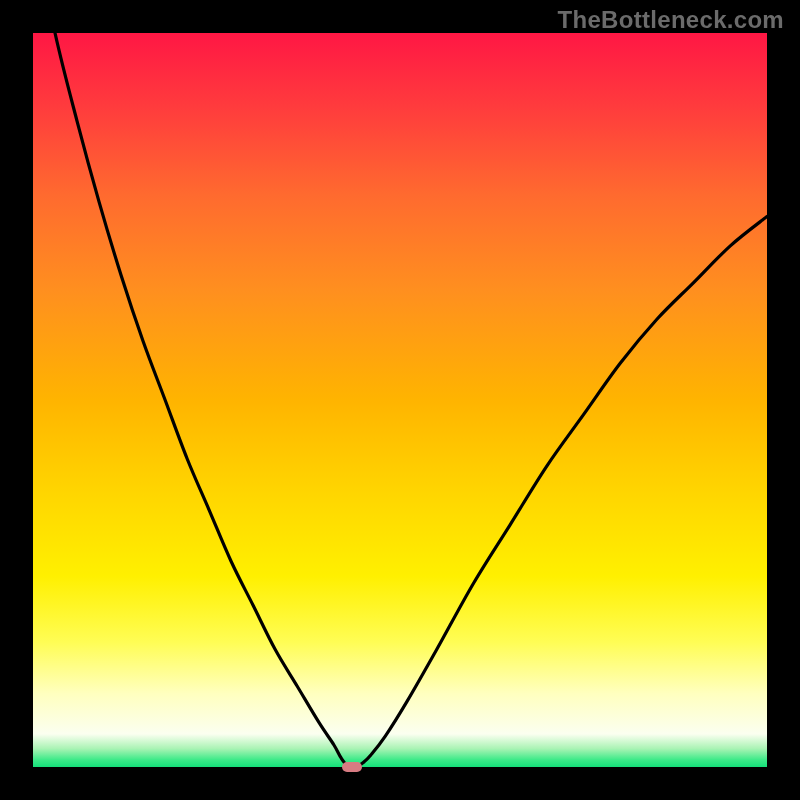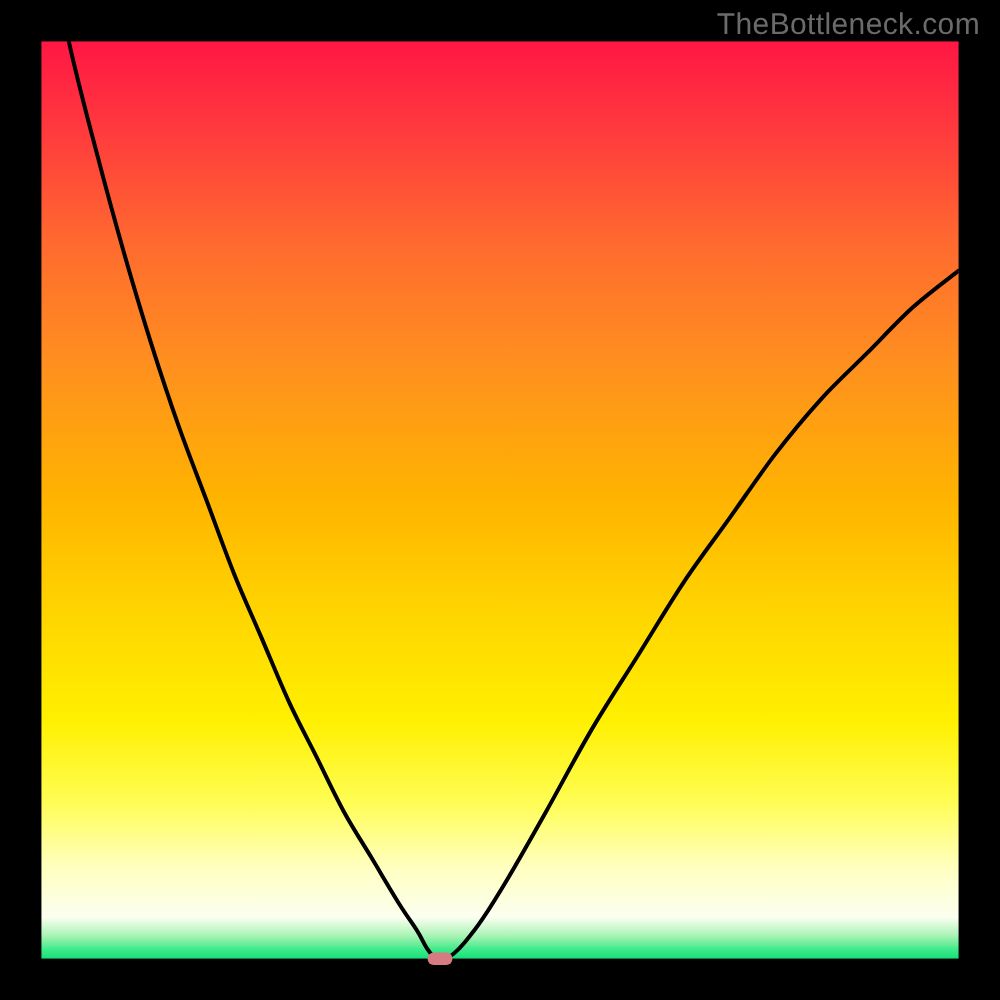--- a/index.html
+++ b/index.html
@@ -32,21 +32,21 @@
     position: absolute;
     inset: 0;
   }
   .watermark {
     position: absolute;
     top: 6px;
     right: 16px;
     color: #6b6b6b;
     font-size: 24px;
     letter-spacing: 0.3px;
-    font-weight: 400;
+    font-weight: 700;
     user-select: none;
   }
   .min-marker {
     position: absolute;
     width: 20px;
     height: 10px;
     background: #d77b82;
     border-radius: 6px;
     transform: translate(-50%, -50%);
   }

